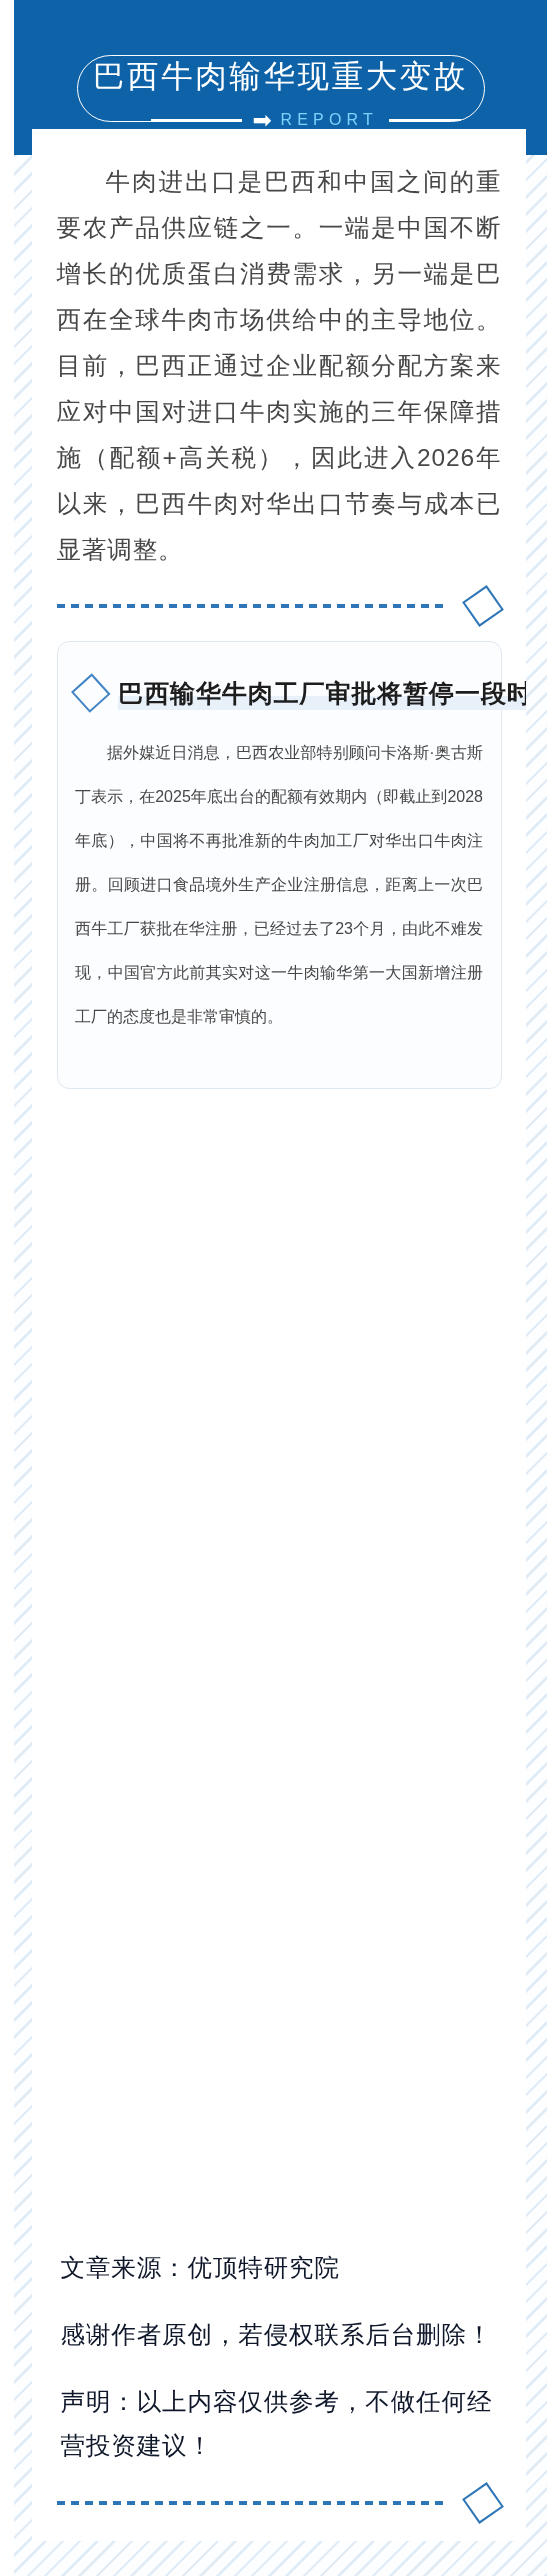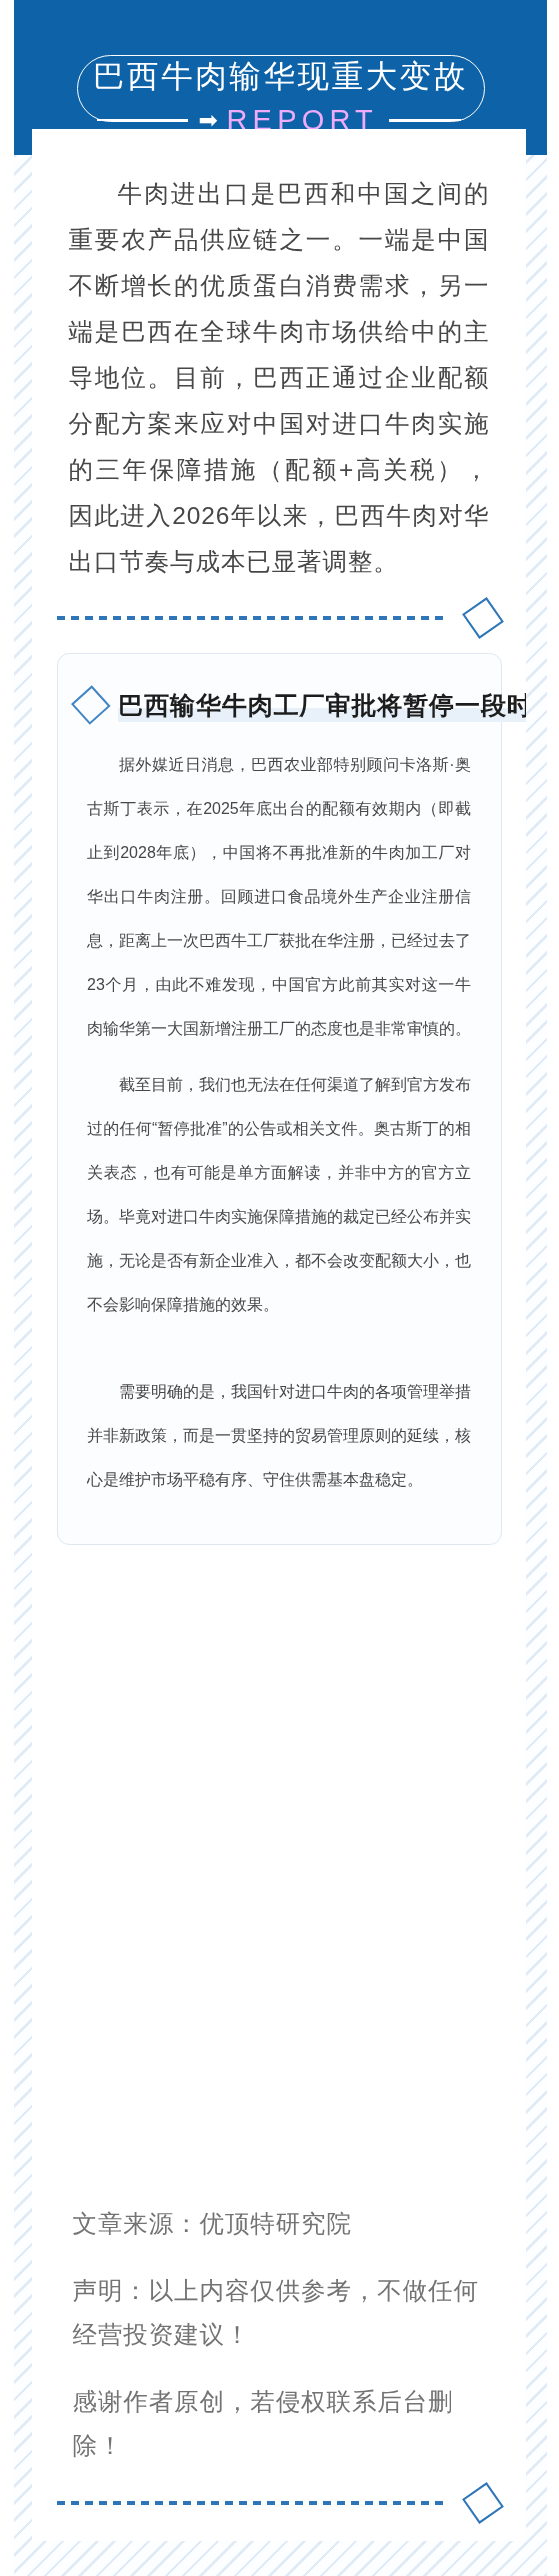--- a/index.html
+++ b/index.html
@@ -40,32 +40,32 @@
     display:flex;align-items:center;height:28px;
   }
   .rline{height:2.6px;background:#ffffff;}
   .rline.left{width:91px;}
   .rline.right{width:72px;}
   .report-core{
     display:flex;align-items:center;gap:8.7px;
     background:#0d62a8;padding:0 10.5px;height:28px;
   }
   .arrow-glyph{color:#ffffff;font-size:23px;line-height:28px;}
-  .report-text{color:#f0abfc;font-size:29px;letter-spacing:5.2px;line-height:28px;}
+  .report-text{color:#7dd3fc;font-size:16px;letter-spacing:5.2px;line-height:28px;}
   
   .card{
     position:absolute;left:32px;top:129px;width:494px;height:2412px;
     background:#ffffff;
     box-sizing:border-box;
     padding:30px 24.5px 0;
     overflow:hidden;
     z-index:2;
   }
   .body-p{
-    margin:12px;
+    margin:0;
     font-size:24.5px;line-height:46px;letter-spacing:0.9px;
     color:#474747;
     text-align:justify;
     text-indent:2em;
   }
   .divider{
     display:flex;align-items:center;
     margin:14px 0 8.7px;
     height:38px;
   }
@@ -105,22 +105,22 @@
   }
   .inner-card .body-p{
     font-size:16px;letter-spacing:0;line-height:44px;
   }
   .sec-gap{height:19px;}
   
   .footer{
     position:absolute;left:24.5px;right:24.5px;bottom:19px;
   }
   .foot-p{
-    margin:16px;font-size:24.5px;line-height:44px;letter-spacing:0.9px;
-    color:#737373;text-align:left;
+    margin:4px;font-size:24.5px;line-height:44px;letter-spacing:0.9px;
+    color:#0f172a;text-align:left;
   }
   .foot-p + .foot-p{margin-top:23px;}
   .footer .divider{margin:15.7px 0 0;}
 </style>
 </head>
 <body>
 
 <div class="page">
 
   <div class="stripes"></div>
@@ -148,32 +148,30 @@
       <span class="diamond-tilt"></span>
     </div>
 
     <div class="inner-card">
 
       <div class="sec-head">
         <span class="sec-diamond"></span>
         <span class="sec-title">巴西输华牛肉工厂审批将暂停一段时间</span>
       </div>
       <p class="body-p">据外媒近日消息，巴西农业部特别顾问卡洛斯·奥古斯丁表示，在2025年底出台的配额有效期内（即截止到2028年底），中国将不再批准新的牛肉加工厂对华出口牛肉注册。回顾进口食品境外生产企业注册信息，距离上一次巴西牛工厂获批在华注册，已经过去了23个月，由此不难发现，中国官方此前其实对这一牛肉输华第一大国新增注册工厂的态度也是非常审慎的。</p>
-      <p class="body-p">截至目前，我们也无法在任何渠道了解到官方发布过的任何“暂停批准”的公告或相关文件。奥古斯丁的相关表态，也有可能是单方面解读，并非中方的官方立场。毕竟对进口牛肉实施保障措施的裁定已经公布并实施，无论是否有新企业准入，都不会改变配额大小，也不会影响保障措施的效果。</p>
 
       <div class="sec-gap"></div>
 
-      <p class="body-p">需要明确的是，我国针对进口牛肉的各项管理举措并非新政策，而是一贯坚持的贸易管理原则的延续，核心是维护市场平稳有序、守住供需基本盘稳定。</p>
 
     </div>
 
     <div class="footer">
       <p class="foot-p">文章来源：优顶特研究院</p>
+      <p class="foot-p">感谢作者原创，若侵权联系后台删除！</p>
       <p class="foot-p">声明：以上内容仅供参考，不做任何经营投资建议！</p>
-      <p class="foot-p">感谢作者原创，若侵权联系后台删除！</p>
       <div class="divider">
         <span class="dash-line"></span>
         <span class="diamond-tilt"></span>
       </div>
     </div>
 
   </div>
 
 </div>
 

